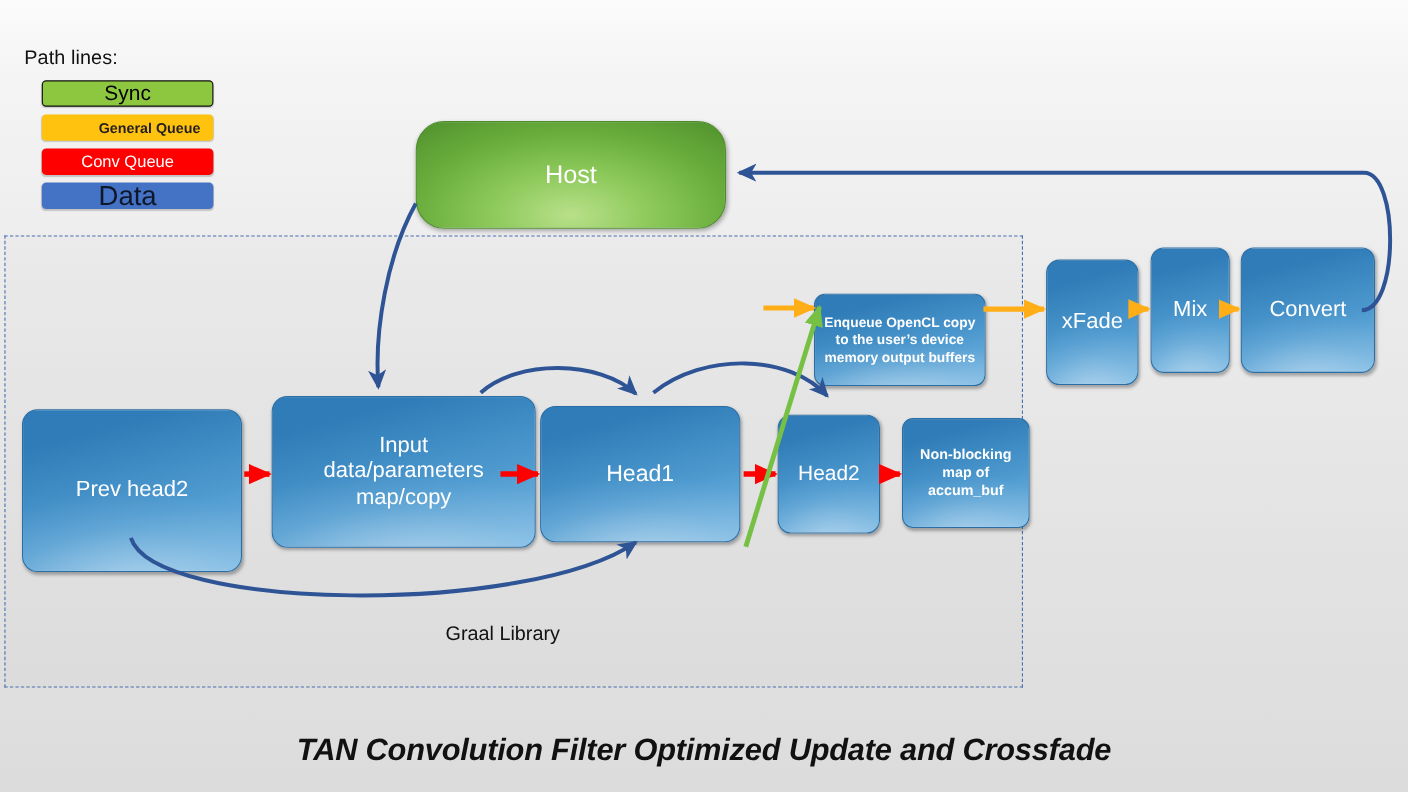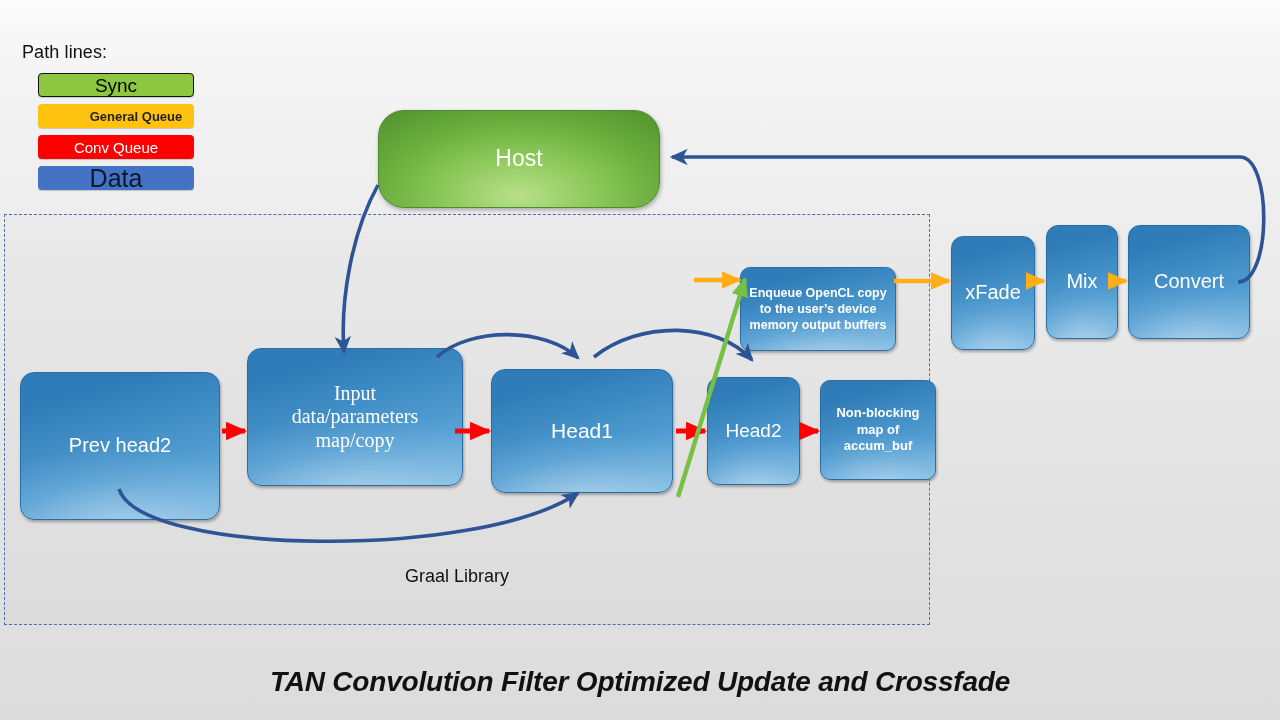--- a/index.html
+++ b/index.html
@@ -78,21 +78,21 @@
     border-radius: 26px;
     box-shadow: 1px 2px 4px rgba(0,0,0,.30);
   }
 
   #n-host      { left:378px; top:110px; width:282px; height:98px; }
   #n-host .lbl { font-size: 23px; }
 
   #n-prev      { left:20px;  top:372px; width:200px; height:148px; }
   #n-prev .lbl { font-size: 20px; }
 
-  #n-input     { left:247px; top:348px; width:216px; height:138px;font-family:Liberation Serif, serif; }
+  #n-input     { left:247px; top:360px; width:240px; height:138px; }
   #n-input .lbl{ font-size: 20px; }
 
   #n-head1     { left:491px; top:369px; width:182px; height:124px; }
   #n-head1 .lbl{ font-size: 21px; }
 
   #n-head2     { left:707px; top:377px; width:93px; height:108px; border-radius:12px; }
   #n-head2 .lbl{ font-size: 19px; }
 
   #n-nonblock      { left:820px; top:380px; width:116px; height:100px; border-radius:10px; }
   #n-nonblock .lbl { font-size: 13px; font-weight: 700; line-height: 1.28; }

